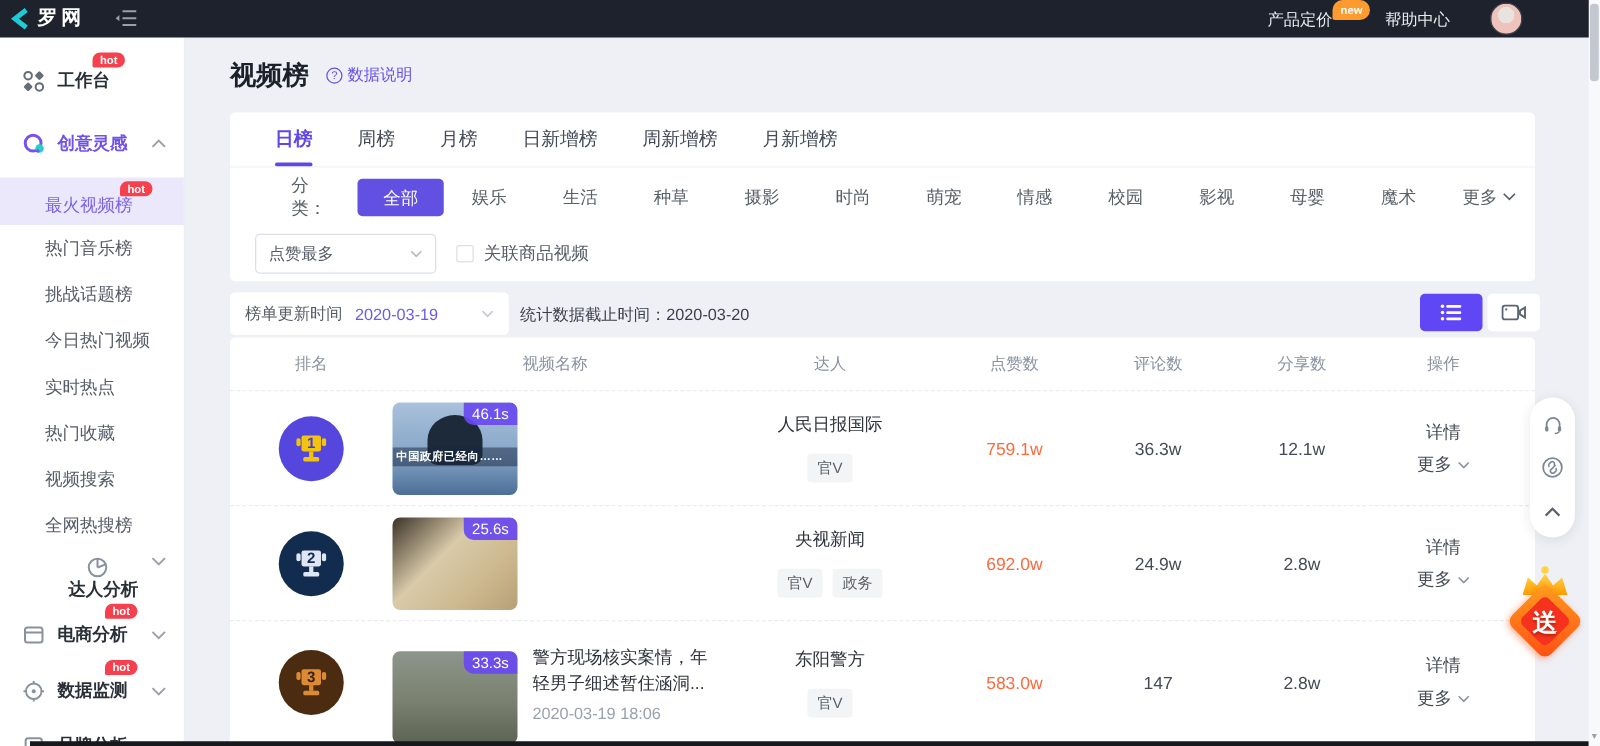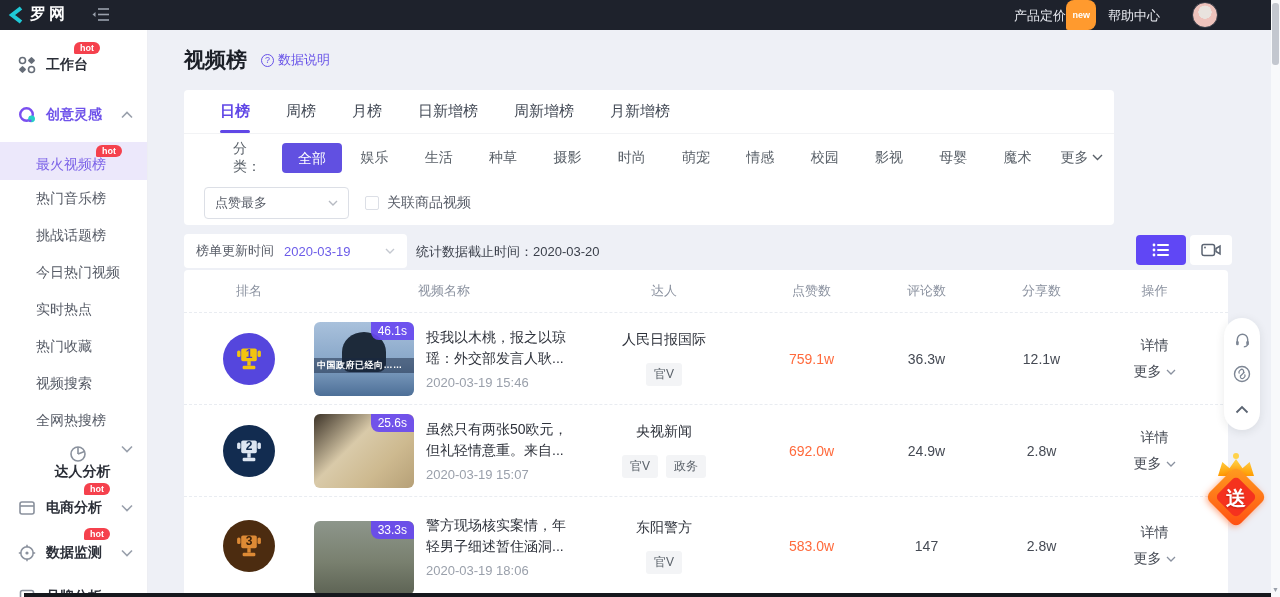--- a/index.html
+++ b/index.html
@@ -7,21 +7,21 @@
   .page { position:relative; width:1280px; height:597px; background:#eef0f6; overflow:hidden; }
 
   
   .topbar { position:absolute; left:0; top:0; width:1280px; height:30px; background:#1e222c; z-index:6; color:#fff; }
   .logo { position:absolute; left:8px; top:4px; display:flex; align-items:center; gap:6px; }
   .logo-text { font-size:16px; font-weight:bold; letter-spacing:3px; color:#fff; }
   .collapse-btn { position:absolute; left:92px; top:7px; cursor:pointer; }
   .tb-link { position:absolute; top:7px; font-size:13px; color:#e8eaf0; cursor:pointer; }
   .tb-pricing { right:214px; }
   .tb-help { right:120px; }
-  .new-badge { position:absolute; top:-7px; right:-30px; background:#ff9a2e; color:#fff; font-size:9px; font-weight:bold; padding:10px 6px; border-radius:8px 8px 8px 2px; }
+  .new-badge { position:absolute; top:-7px; right:-30px; background:#ff9a2e; color:#fff; font-size:9px; font-weight:bold; padding:3px 6px; border-radius:8px 8px 8px 2px; }
   .avatar { position:absolute; right:62px; top:2px; width:26px; height:26px; border-radius:50%;
     background:radial-gradient(circle at 50% 38%, #e9e3de 0 34%, #eec3bc 35% 100%); border:1px solid #3a3f4a; cursor:pointer; }
 
   
   .sidebar { position:absolute; left:0; top:30px; width:148px; bottom:0; background:#fff; border-right:1px solid #edeef3; z-index:2; }
   .side-item { position:relative; display:flex; align-items:center; height:34px; padding-left:18px; font-size:14px; font-weight:bold; color:#2b2f38; cursor:pointer; }
   .side-item .s-icon { width:18px; height:18px; margin-right:10px; flex-shrink:0; }
   .side-item .chev { position:absolute; right:14px; }
   .side-item.purple { color:#6f53ea; }
   .hot-badge { background:#f5414d; color:#fff; font-size:9px; font-weight:bold; padding:1px 6px; border-radius:8px 8px 8px 2px; }
@@ -33,21 +33,21 @@
   .sub-item.active { background:#ece8fb; color:#7c63e8; height:38px; line-height:44px; }
   .sub-badge { position:absolute; top:3px; left:96px; line-height:normal; }
 
   
   .main { position:absolute; left:148px; top:30px; right:0; bottom:0; }
   .title-row { position:absolute; left:36px; top:16px; display:flex; align-items:center; }
   .page-title { font-size:21px; font-weight:bold; color:#1c2028; }
   .note-link { display:flex; align-items:center; gap:4px; margin-left:14px; color:#6752e8; font-size:13px; cursor:pointer; }
   .q-icon { width:13px; height:13px; border:1px solid #6752e8; border-radius:50%; font-size:9px; line-height:11px; text-align:center; color:#6752e8; }
 
-  .card1 { position:absolute; left:36px; top:60px; width:930px; height:135px; background:#fff; border-radius:4px; }
+  .card1 { position:absolute; left:36px; top:60px; width:1044px; height:135px; background:#fff; border-radius:4px; }
   .tabs { display:flex; align-items:center; height:44px; padding:0 36px; gap:36px; border-bottom:1px solid #f2f3f5; }
   .tab { position:relative; height:100%; display:flex; align-items:center; font-size:15px; color:#434a56; cursor:pointer; }
   .tab.active { color:#6047e6; font-weight:bold; }
   .tab.active::after { content:""; position:absolute; left:50%; bottom:0; transform:translateX(-50%); width:30px; height:3px; border-radius:2px; background:#6047e6; }
 
   .cat-row { display:flex; align-items:center; height:47px; padding-left:49px; }
   .cat-label { font-size:14px; color:#596068; }
   .cat-pill { margin-left:12px; width:70px; height:30px; line-height:30px; text-align:center; background:#6150e1; color:#fff; font-size:14px; border-radius:4px; cursor:pointer; }
   .cat-item { width:74px; text-align:center; font-size:14px; color:#596068; cursor:pointer; }
   .cat-more { width:74px; text-align:center; font-size:14px; color:#596068; cursor:pointer; display:flex; align-items:center; justify-content:center; gap:4px; }
@@ -343,24 +343,20 @@
               <rect class="trophy" x="7.5" y="16.7" width="9" height="2.5" rx="0.9"></rect>
               <text class="rank-num" x="12" y="11.6" text-anchor="middle" font-size="8.5" font-weight="bold">1</text>
             </svg>
           </div>
         </div>
         <div class="video-cell">
           <div class="thumb thumb-1">
             <span class="thumb-caption">中国政府已经向……</span>
             <span class="dur-badge">46.1s</span>
           </div>
-          <div class="video-info">
-            <div class="v-title">投我以木桃，报之以琼瑶：外交部发言人耿...</div>
-            <div class="v-date">2020-03-19 15:46</div>
-          </div>
         </div>
         <div class="talent-cell">
           <div class="t-name">人民日报国际</div>
           <div class="t-badges">
               <span class="t-badge">官V</span>
             </div>
         </div>
         <div class="num likes">759.1w</div>
         <div class="num">36.3w</div>
         <div class="num">12.1w</div>
@@ -384,24 +380,20 @@
               <rect class="trophy" x="18" y="6" width="2.4" height="4.6" rx="1.1"></rect>
               <rect class="trophy" x="10.8" y="13.5" width="2.4" height="3.2"></rect>
               <rect class="trophy" x="7.5" y="16.7" width="9" height="2.5" rx="0.9"></rect>
               <text class="rank-num" x="12" y="11.6" text-anchor="middle" font-size="8.5" font-weight="bold">2</text>
             </svg>
           </div>
         </div>
         <div class="video-cell">
           <div class="thumb thumb-2">
             <span class="dur-badge">25.6s</span>
-          </div>
-          <div class="video-info">
-            <div class="v-title">虽然只有两张50欧元，但礼轻情意重。来自...</div>
-            <div class="v-date">2020-03-19 15:07</div>
           </div>
         </div>
         <div class="talent-cell">
           <div class="t-name">央视新闻</div>
           <div class="t-badges">
             <span class="t-badge">官V</span>
             <span class="t-badge">政务</span>
           </div>
         </div>
         <div class="num likes">692.0w</div>

